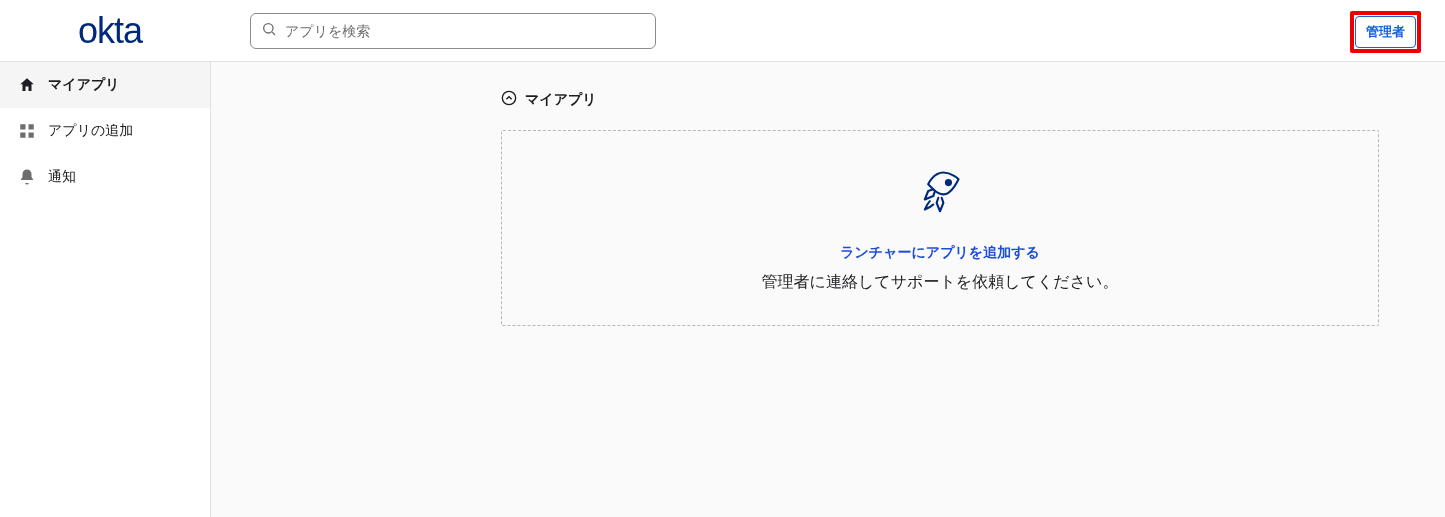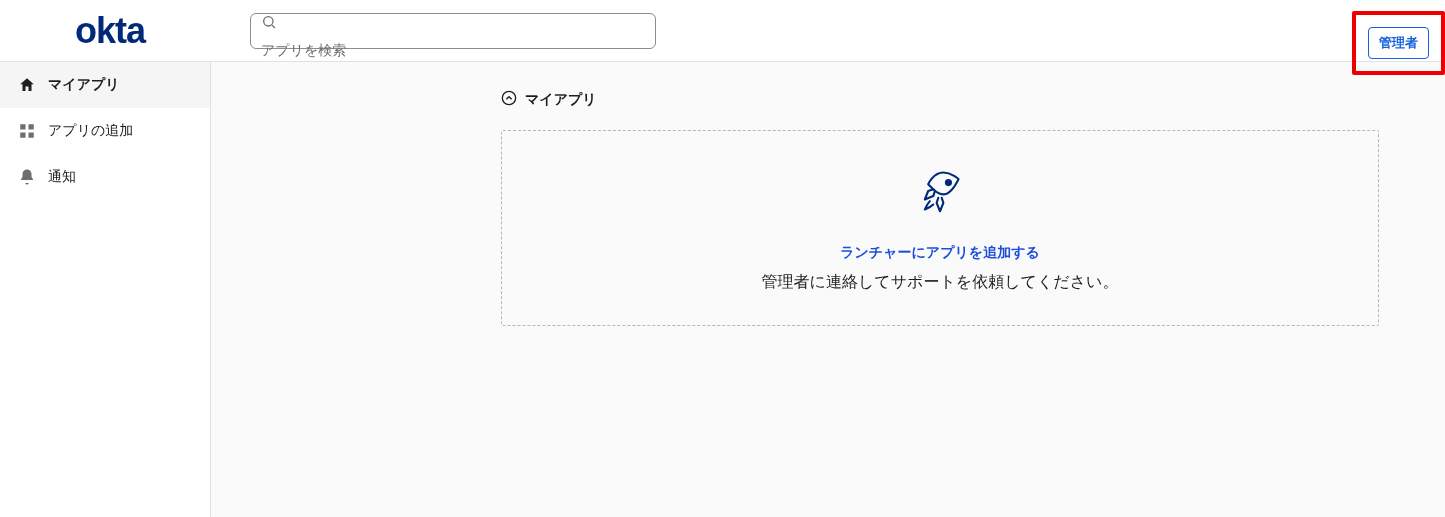--- a/index.html
+++ b/index.html
@@ -25,34 +25,33 @@
     }
     .logo {
       width: 180px;
       display: flex;
       align-items: center;
       justify-content: center;
     }
     .logo-text {
       color: #00297A;
       font-size: 36px;
-      font-weight: 700;
+      font-weight: 400;
       letter-spacing: -1px;
     }
     .search-wrapper {
       margin-left: 50px;
       display: flex;
-      align-items: flex-start;
+      align-items: center;
       border: 1px solid #8c8c8c;
       border-radius: 6px;
       width: 406px;
       height: 36px;
       padding: 0 10px;
       gap: 8px;
-      flex-direction: column;
     }
     .search-icon-svg {
       width: 16px;
       height: 16px;
       stroke: #6e6e6e;
       fill: none;
       stroke-width: 2;
     }
     .search-input {
       border: none;
@@ -60,25 +59,25 @@
       font-size: 14px;
       color: #6e6e6e;
       flex: 1;
       background: transparent;
     }
     .search-input::placeholder {
       color: #6e6e6e;
     }
     .admin-button-highlight {
       position: absolute;
-      right: 0;
+      right: 24px;
       top: 11px;
       border: 4px solid #ee0000;
       border-radius: 2px;
-      padding: 12px;
+      padding: 1px;
     }
     .admin-button {
       border: 1px solid #1662dd;
       background: #fff;
       color: #1662dd;
       font-size: 13px;
       font-weight: 600;
       padding: 6px 10px;
       border-radius: 4px;
       cursor: pointer;

